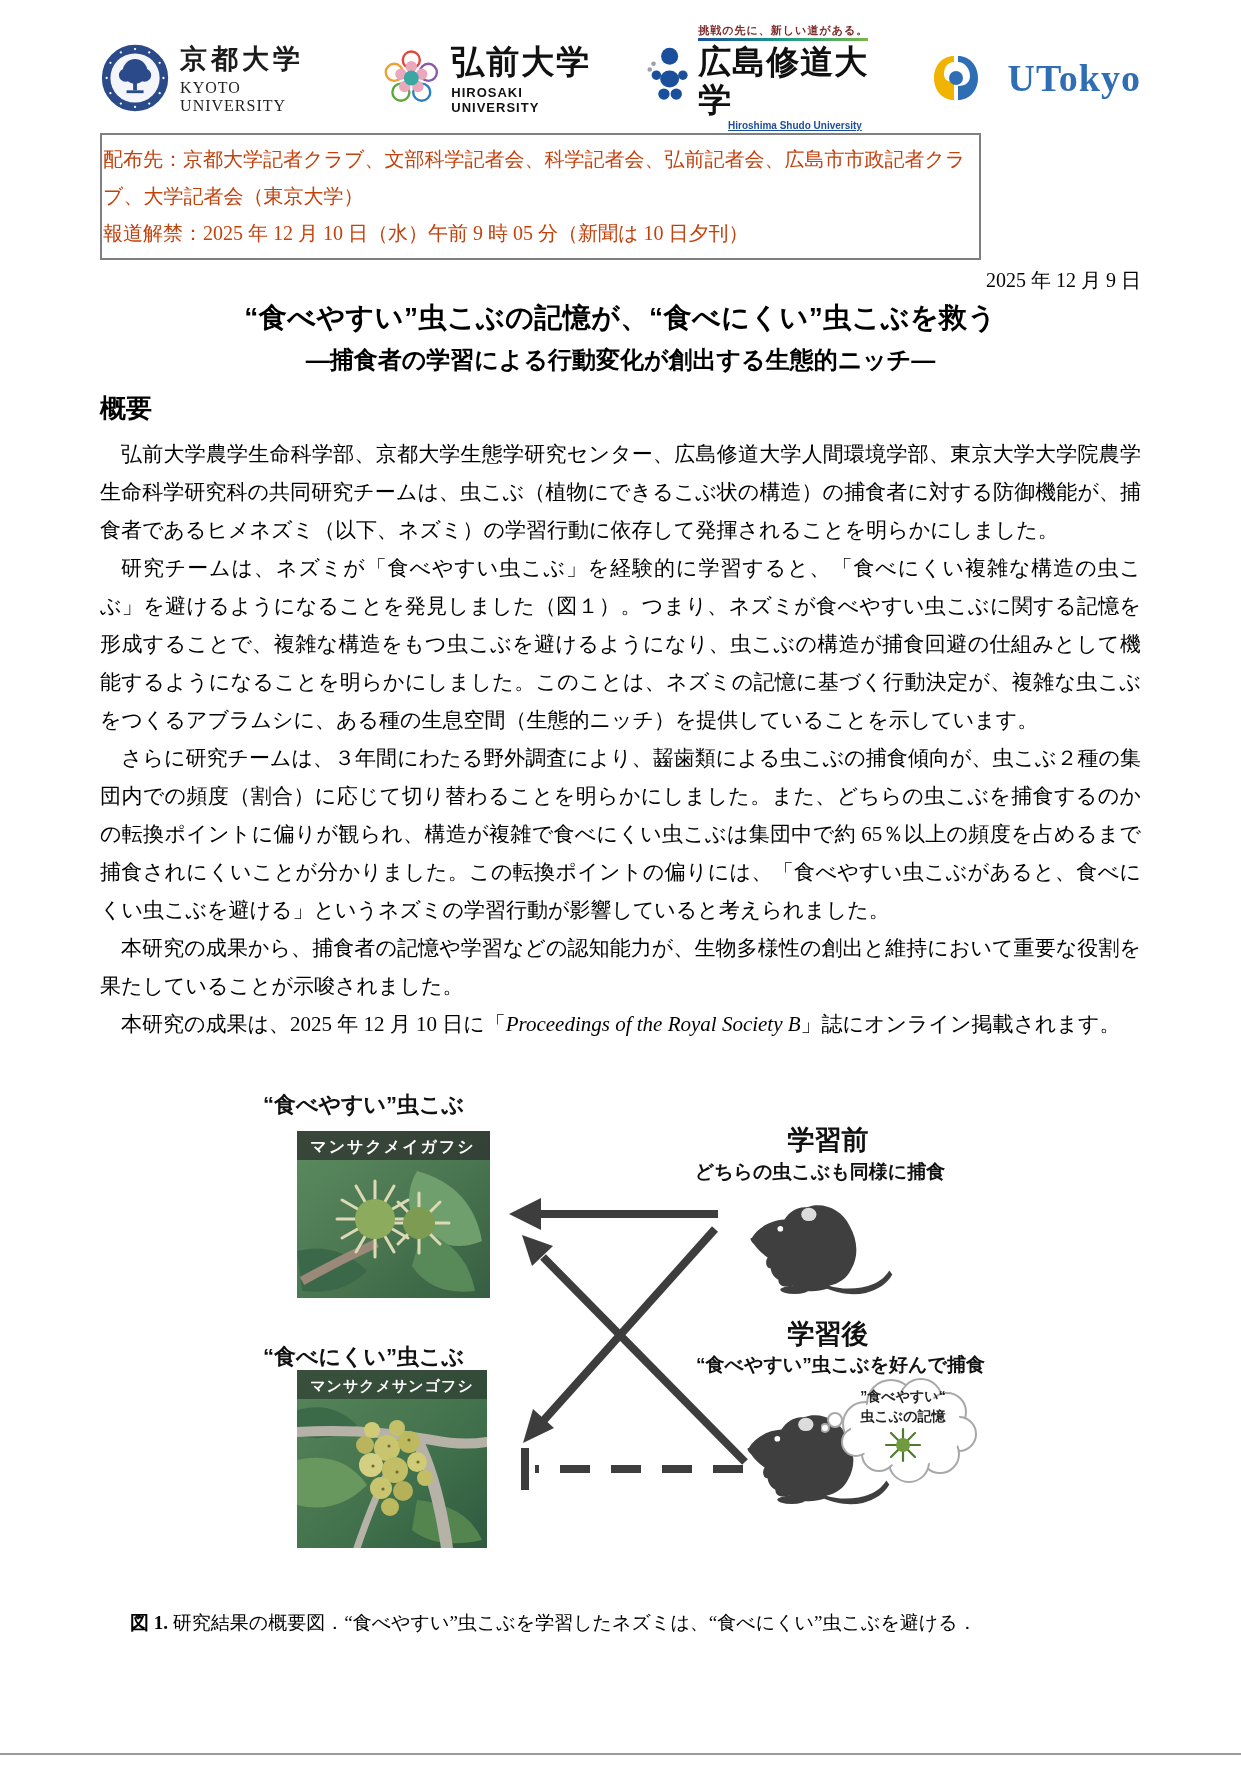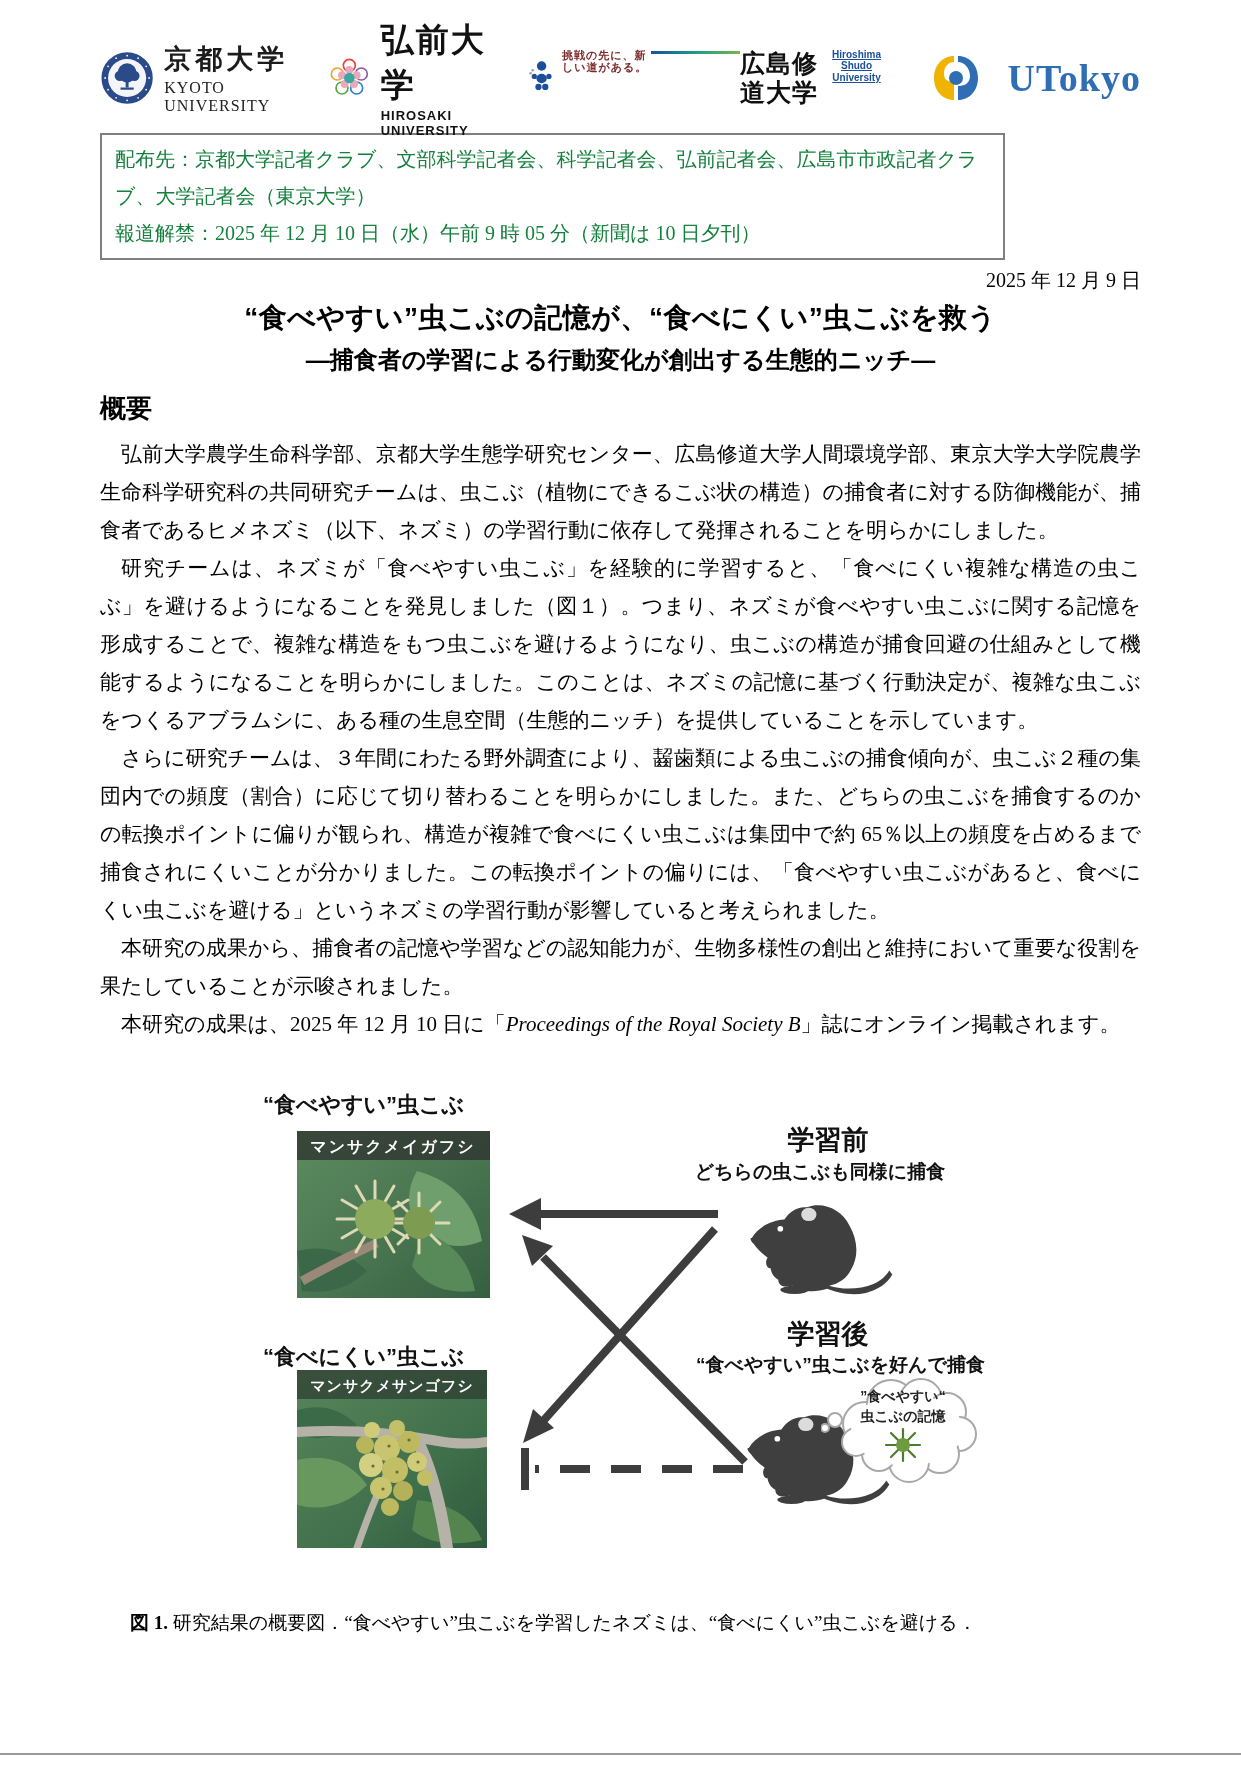--- a/index.html
+++ b/index.html
@@ -9,30 +9,30 @@
   .content{position:absolute;left:100px;top:0;width:1041px;}
 
   
   .logo-row{display:flex;align-items:center;gap:38px;margin-top:30px;height:95px;}
   .logo{display:flex;align-items:center;gap:10px;}
   .logo-txt-jp{font-family:"Liberation Serif","DejaVu Serif",serif;font-weight:bold;}
   .kyoto-jp{font-size:27px;letter-spacing:4px;color:#1c1c1c;}
   .kyoto-en{font-size:16px;letter-spacing:1px;color:#222;margin-top:2px;}
   .hirosaki-jp{font-family:"Liberation Sans","DejaVu Sans",sans-serif;font-size:33px;font-weight:bold;color:#111;letter-spacing:2px;}
   .hirosaki-en{font-family:"Liberation Sans","DejaVu Sans",sans-serif;font-size:13px;font-weight:bold;letter-spacing:1px;color:#111;margin-top:0px;}
-  .shudo-block{display:flex;line-height:1.15;}
+  .shudo-block{display:flex;flex-direction:column;line-height:1.15;}
   .shudo-tagline{font-family:"Liberation Sans","DejaVu Sans",sans-serif;font-size:11px;font-weight:bold;color:#7d2a2a;letter-spacing:1px;}
   .shudo-bar{height:3px;width:170px;background:linear-gradient(90deg,#1b4f9c 0%,#1b9c8a 50%,#7ab648 100%);margin:2px 0 3px 0;}
-  .shudo-jp{font-family:Liberation Sans, sans-serif;font-size:25px;font-weight:bold;color:#101010;letter-spacing:1px;}
+  .shudo-jp{font-family:Liberation Serif, serif;font-size:33px;font-weight:bold;color:#101010;letter-spacing:1px;}
   .shudo-en{font-family:"Liberation Sans","DejaVu Sans",sans-serif;font-size:10px;font-weight:bold;color:#1b4f9c;text-align:center;text-decoration:underline;}
   .utokyo-label{font-family:"Liberation Serif","DejaVu Serif",serif;font-size:38px;font-weight:bold;color:#2f6eb5;letter-spacing:1px;margin-left:16px;}
 
   
-  .notice-box{margin-top:8px;width:875px;border:2px solid #7f7f7f;padding:6px 13px;
-              font-size:20px;line-height:1.85;color:#15803d;}
+  .notice-box{margin-top:8px;width:875px;border:2px solid #7f7f7f;padding:6px 1px;
+              font-size:20px;line-height:1.85;color:#c2410c;}
 
   
   .date-line{margin-top:7px;text-align:right;font-size:20px;}
   .doc-title{margin-top:5px;text-align:center;font-family:"Liberation Sans","DejaVu Sans",sans-serif;
              font-weight:bold;font-size:28px;letter-spacing:0.5px;}
   .doc-subtitle{margin-top:7px;text-align:center;font-family:"Liberation Sans","DejaVu Sans",sans-serif;
              font-weight:bold;font-size:24px;}
   .section-heading{margin-top:15px;font-family:"Liberation Sans","DejaVu Sans",sans-serif;
              font-weight:bold;font-size:26px;}
 

